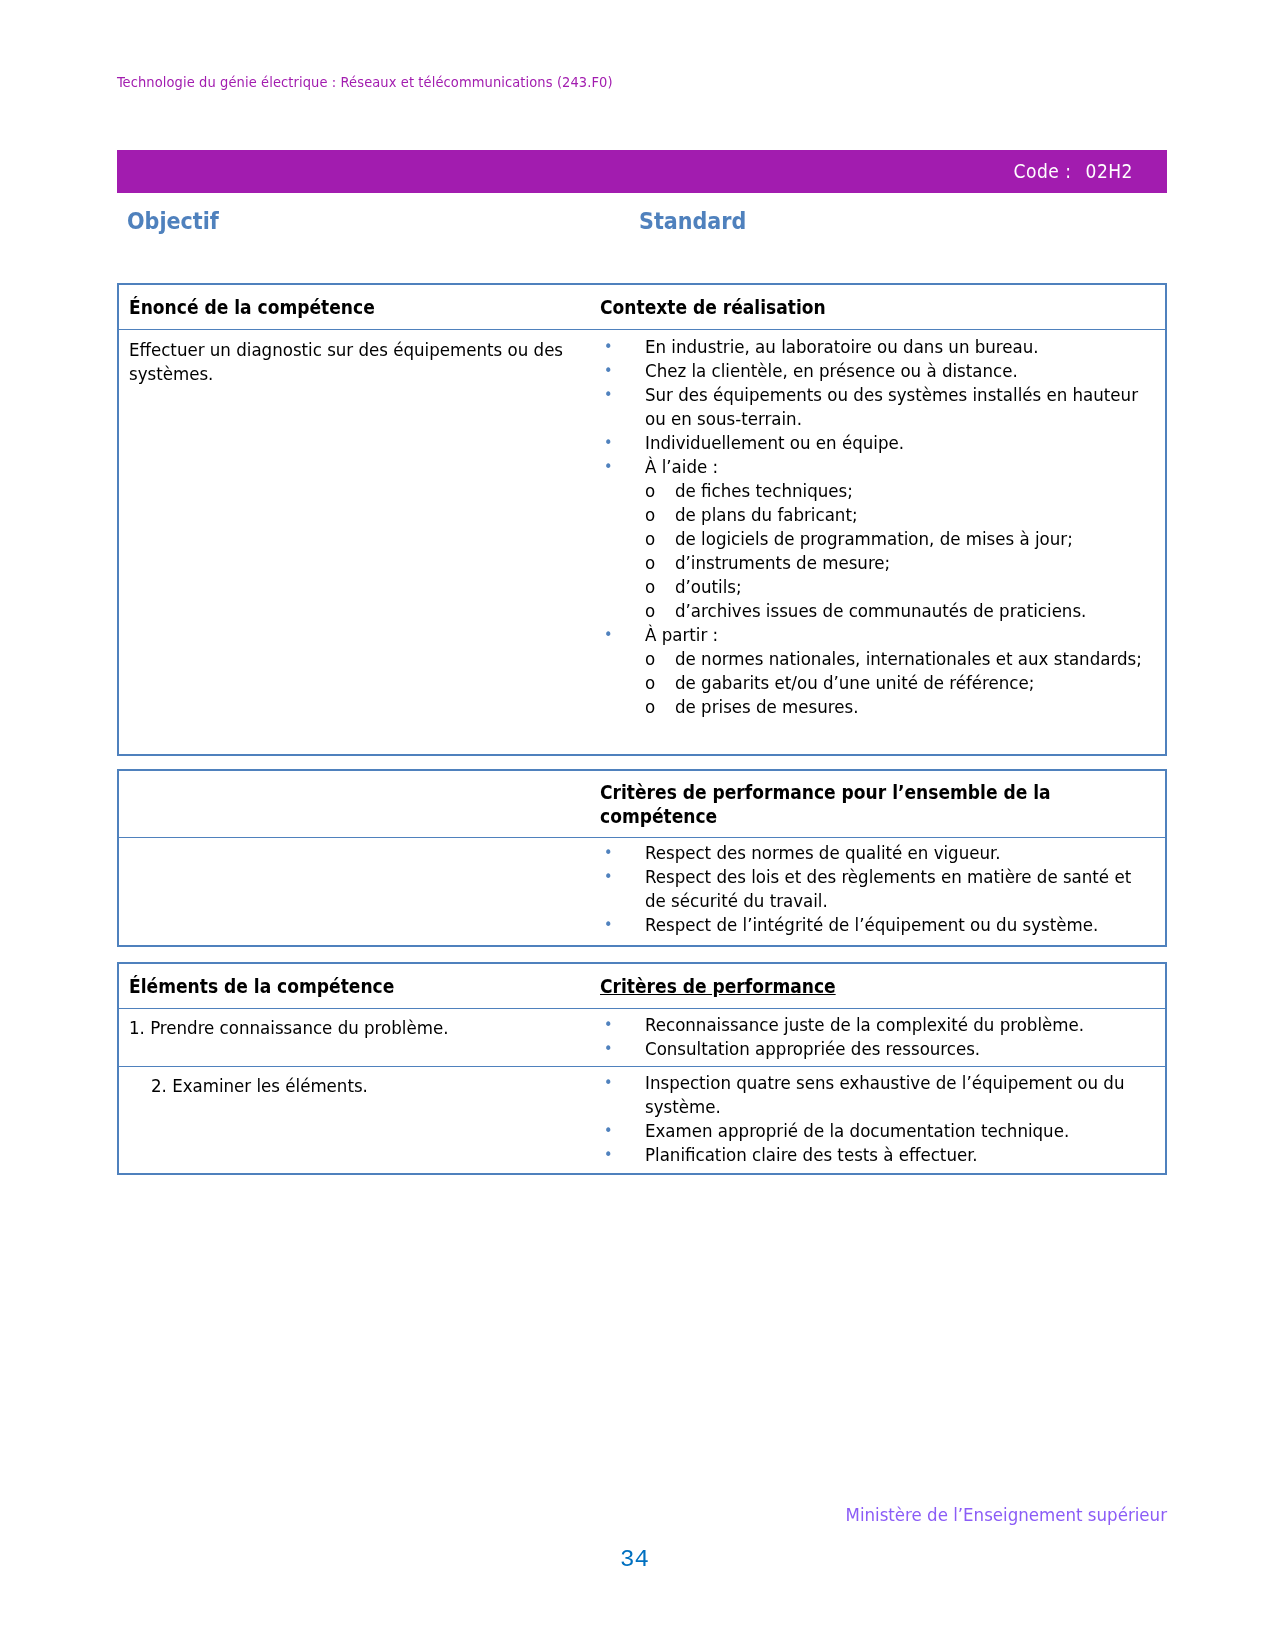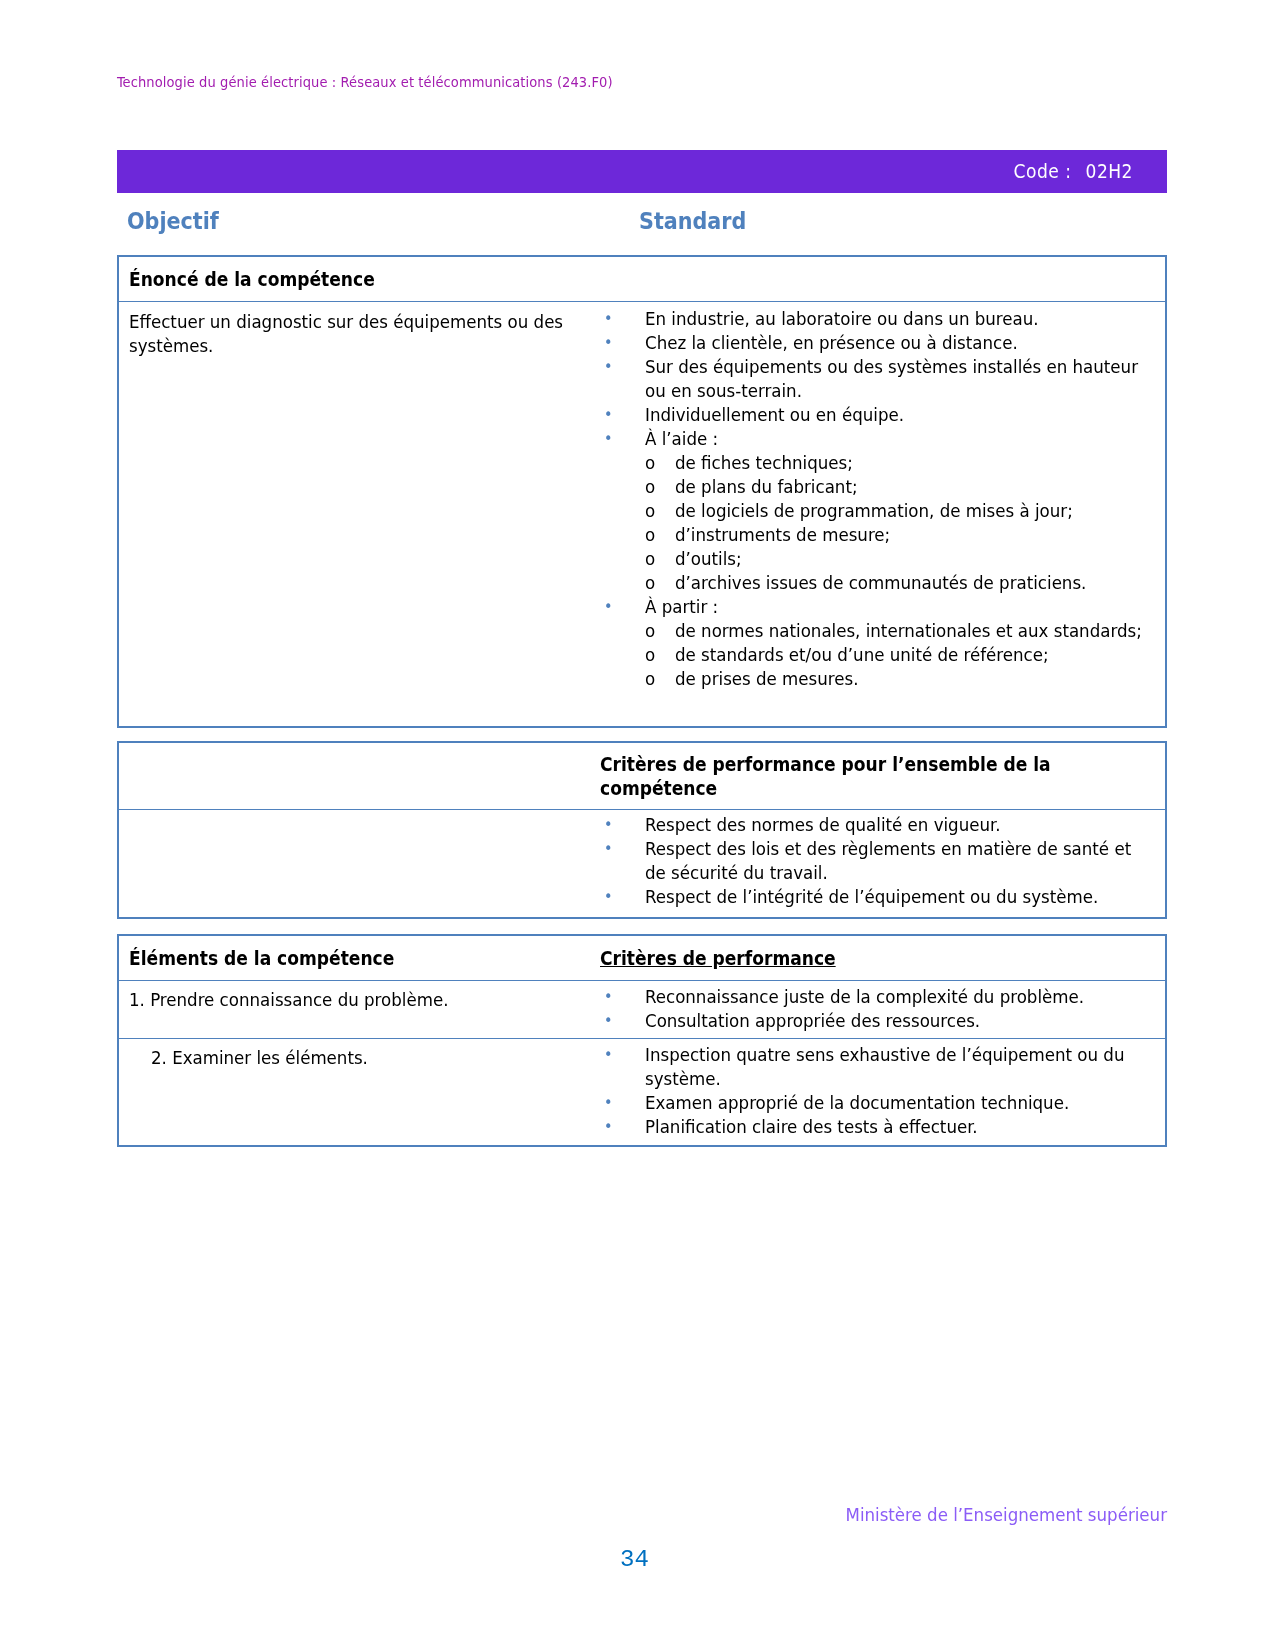--- a/index.html
+++ b/index.html
@@ -1,25 +1,25 @@
 <!DOCTYPE html>
 <html><head>
 <meta charset="utf-8">
 <style>
   html, body { margin:0; padding:0; background:#ffffff; }
   body { width:1275px; height:1650px; position:relative; overflow:hidden;
          font-family:"DejaVu Sans Condensed","DejaVu Sans", sans-serif; color:#000; }
   .running-header { position:absolute; left:117px; top:74px; font-size:14.5px; color:#a21caf; letter-spacing:0.1px; }
-  .code-bar { position:absolute; left:117px; top:150px; width:1050px; height:43px; background:#6d28d9; }
+  .code-bar { position:absolute; left:117px; top:150px; width:1050px; height:43px; background:#a21caf; }
   .code-bar .code { position:absolute; right:34px; top:10px; color:#ffffff; font-size:19px; letter-spacing:0.5px; }
   .code-bar .code span.val { margin-left:14px; }
   .col-title { position:absolute; top:208px; font-size:23px; font-weight:bold; color:#4f81bd; }
   .col-title.obj { left:127px; }
   .col-title.std { left:639px; }
-  .tbl { position:absolute; left:117px; width:1046px; border:2px solid #4f81bd; box-sizing:content-box; }
+  .tbl { position:absolute; left:117px; width:1046px; border:2px solid #4f81bd; box-sizing:content-box;margin-top:28px; }
   .row { display:flex; border-top:1.5px solid #4f81bd; }
   .row:first-child { border-top:none; }
   .cell { box-sizing:border-box; padding:4px 10px 4px 10px; font-size:18.5px; line-height:24px; }
   .cell.left { width:471px; }
   .cell.right { width:575px; padding-left:10px; }
   .hdr { font-weight:bold; font-size:19px; }
   .bullets { list-style:none; margin:0; padding:0; }
   .bullets > li { position:relative; padding-left:45px; }
   .bullets > li .dot { position:absolute; left:4px; top:0; color:#4f81bd; font-size:16px; }
   .sub { list-style:none; margin:0; padding:0; }
@@ -38,20 +38,21 @@
     <span>Code :</span><span class="val">02H2</span>
   </div>
 </div>
 
 <div class="col-title obj">Objectif</div>
 <div class="col-title std">Standard</div>
 
 <div class="tbl" style="top:255px;">
   <div class="row" style="height:44px;">
     <div class="cell left hdr" style="padding-top:10px;">Énoncé de la compétence</div>
+    <div class="cell right hdr" style="padding-top:10px;">Contexte de réalisation</div>
   </div>
   <div class="row" style="height:424px;">
     <div class="cell left" style="padding-top:8px;">Effectuer un diagnostic sur des équipements ou des systèmes.</div>
     <div class="cell right" style="padding-top:5px;">
       <ul class="bullets">
         <li><span class="dot">•</span><span>En industrie, au laboratoire ou dans un bureau.</span></li>
         <li><span class="dot">•</span><span>Chez la clientèle, en présence ou à distance.</span></li>
         <li><span class="dot">•</span><span>Sur des équipements ou des systèmes installés en hauteur ou en sous-terrain.</span></li>
         <li><span class="dot">•</span><span>Individuellement ou en équipe.</span></li>
         <li><span class="dot">•</span><span>À l’aide :</span>
@@ -60,21 +61,21 @@
             <li><span class="o">o</span><span>de plans du fabricant;</span></li>
             <li><span class="o">o</span><span>de logiciels de programmation, de mises à jour;</span></li>
             <li><span class="o">o</span><span>d’instruments de mesure;</span></li>
             <li><span class="o">o</span><span>d’outils;</span></li>
             <li><span class="o">o</span><span>d’archives issues de communautés de praticiens.</span></li>
           </ul>
         </li>
         <li><span class="dot">•</span><span>À partir :</span>
           <ul class="sub">
             <li><span class="o">o</span><span>de normes nationales, internationales et aux standards;</span></li>
-            <li><span class="o">o</span><span>de standards et/ou d’une unité de référence;</span></li>
+            <li><span class="o">o</span><span>de gabarits et/ou d’une unité de référence;</span></li>
             <li><span class="o">o</span><span>de prises de mesures.</span></li>
           </ul>
         </li>
       </ul>
     </div>
   </div>
 </div>
 
 <div class="tbl" style="top:741px;">
   <div class="row" style="height:66px;">

